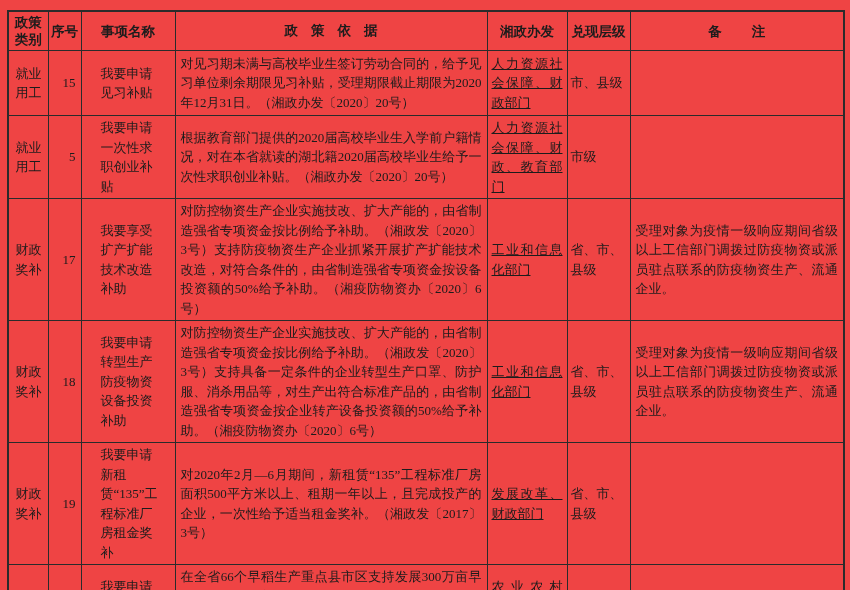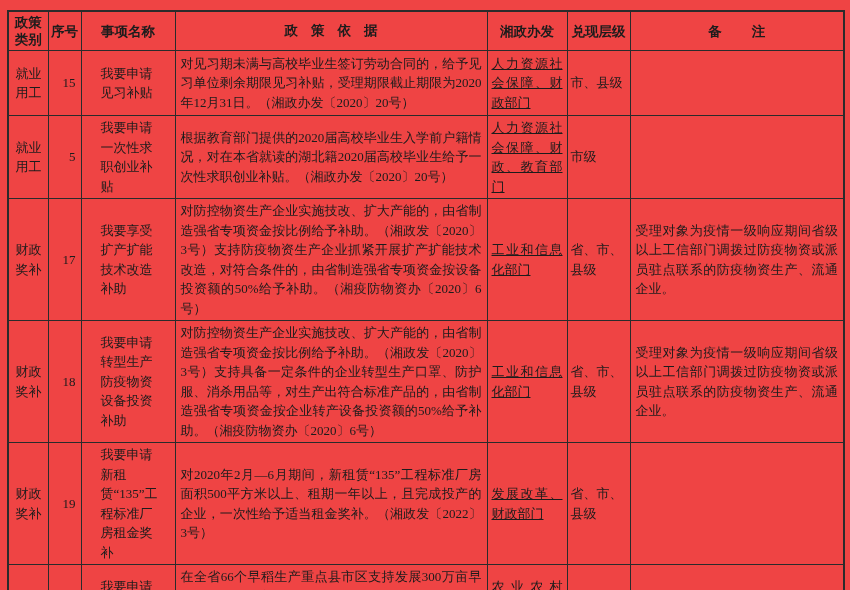--- a/index.html
+++ b/index.html
@@ -119,21 +119,21 @@
         <td class="c-name">我要申请转型生产防疫物资设备投资补助</td>
         <td class="c-basis">对防控物资生产企业实施技改、扩大产能的，由省制造强省专项资金按比例给予补助。（湘政发〔2020〕3号）支持具备一定条件的企业转型生产口罩、防护服、消杀用品等，对生产出符合标准产品的，由省制造强省专项资金按企业转产设备投资额的50%给予补助。（湘疫防物资办〔2020〕6号）</td>
         <td class="c-dept">工业和信息化部门</td>
         <td class="c-level">省、市、县级</td>
         <td class="c-note">受理对象为疫情一级响应期间省级以上工信部门调拨过防疫物资或派员驻点联系的防疫物资生产、流通企业。</td>
       </tr>
       <tr style="height:99px">
         <td class="c-cat">财政奖补</td>
         <td class="c-no">19</td>
         <td class="c-name">我要申请新租赁“135”工程标准厂房租金奖补</td>
-        <td class="c-basis">对2020年2月—6月期间，新租赁“135”工程标准厂房面积500平方米以上、租期一年以上，且完成投产的企业，一次性给予适当租金奖补。（湘政发〔2022〕3号）</td>
+        <td class="c-basis">对2020年2月—6月期间，新租赁“135”工程标准厂房面积500平方米以上、租期一年以上，且完成投产的企业，一次性给予适当租金奖补。（湘政发〔2017〕3号）</td>
         <td class="c-dept">发展改革、财政部门</td>
         <td class="c-level">省、市、县级</td>
         <td class="c-note"></td>
       </tr>
       <tr style="height:69px">
         <td class="c-cat">财政奖补</td>
         <td class="c-no">20</td>
         <td class="c-name">我要申请育秧成本补助</td>
         <td class="c-basis">在全省66个早稻生产重点县市区支持发展300万亩早稻专业化集中育秧，稳定水稻生产面积。省财政按集中育秧面积对新型农业经营主体给予育秧成本补助。（湘农联〔2020〕19号）</td>
         <td class="c-dept">农业农村厅、财政部门</td>

